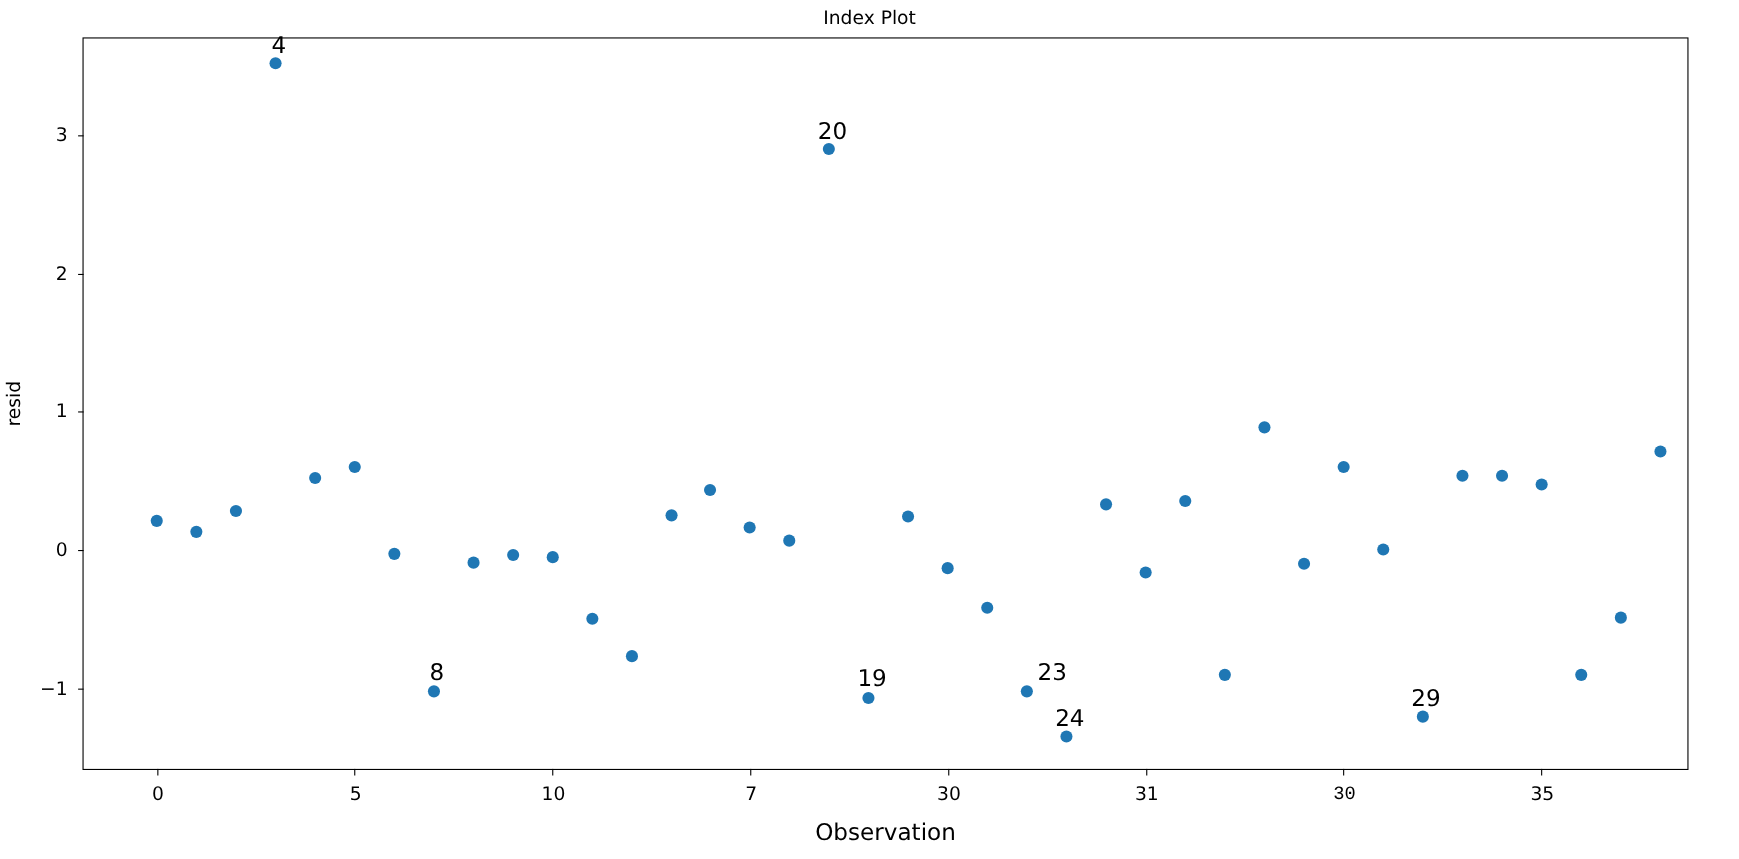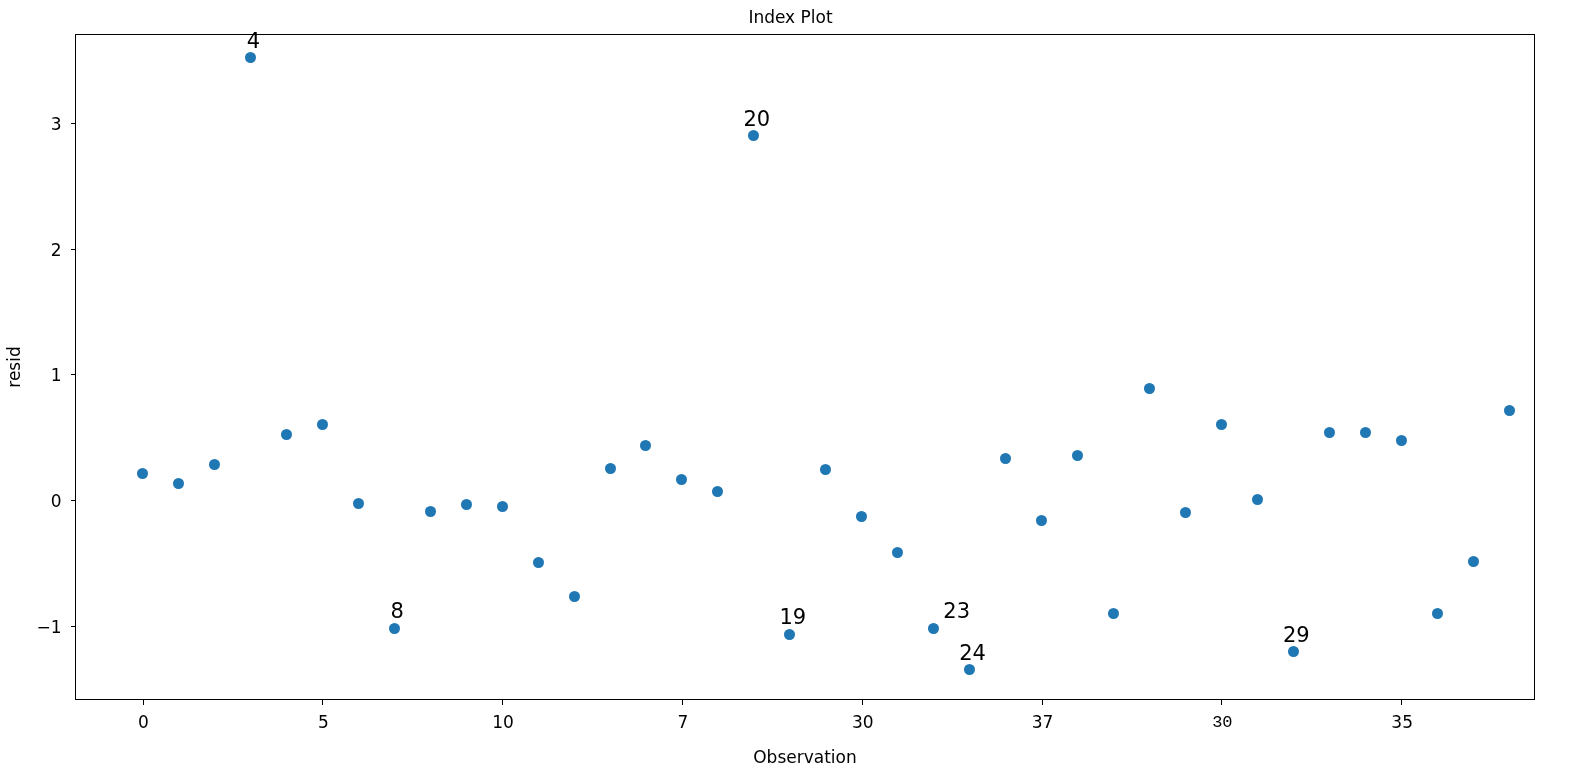--- a/index.html
+++ b/index.html
@@ -94,21 +94,21 @@
     color: #000000;
     transform: translate(-50%, -50%) rotate(-90deg);
     white-space: nowrap;
     line-height: 1;
   }
   #xlabel {
     position: absolute;
     left: 805px;
     top: 757px;
     transform: translate(-50%, -50%);
-    font-size: 17px;
+    font-size: 21px;
     color: #000000;
     white-space: nowrap;
     line-height: 1;
   }
 </style>
 </head>
 <body>
 
 <div id="figure">
 
@@ -145,21 +145,21 @@
         <div class="xtick" style="left: 426.133px;">
           <div class="xtick-label">10</div>
         </div>
         <div class="xtick" style="left: 605.936px;">
           <div class="xtick-label">7</div>
         </div>
         <div class="xtick" style="left: 785.739px;">
           <div class="xtick-label">30</div>
         </div>
         <div class="xtick" style="left: 965.542px;">
-          <div class="xtick-label">37</div>
+          <div class="xtick-label">31</div>
         </div>
         <div class="xtick" style="left: 1145.34px; font-family: Liberation Mono, monospace;">
           <div class="xtick-label">30</div>
         </div>
         <div class="xtick" style="left: 1325.15px;">
           <div class="xtick-label">35</div>
         </div>
       </div>
     <div id="points-layer">
         <div class="point" title="resid 0: 0.21" style="left: 66.5271px; top: 438.555px; background: rgb(31, 119, 180);"></div>

